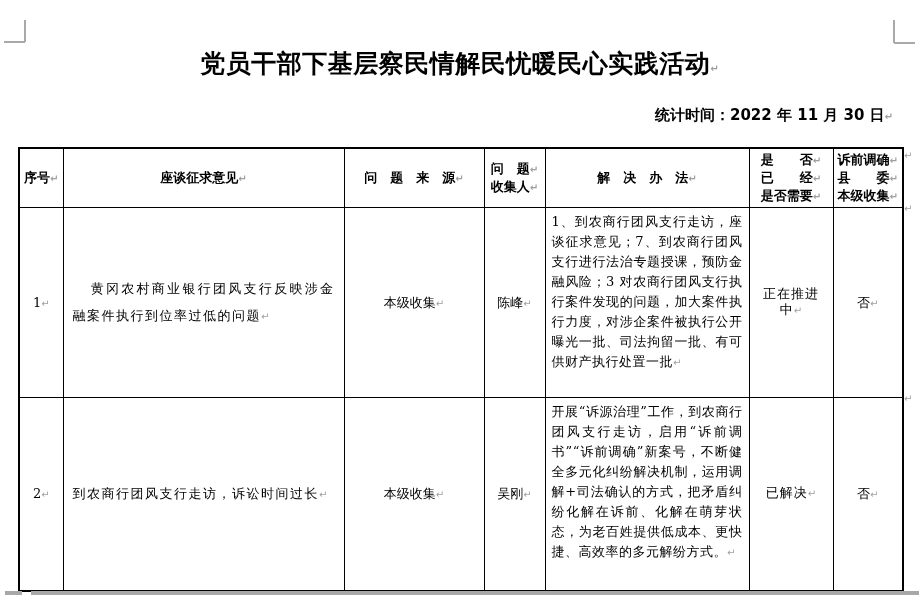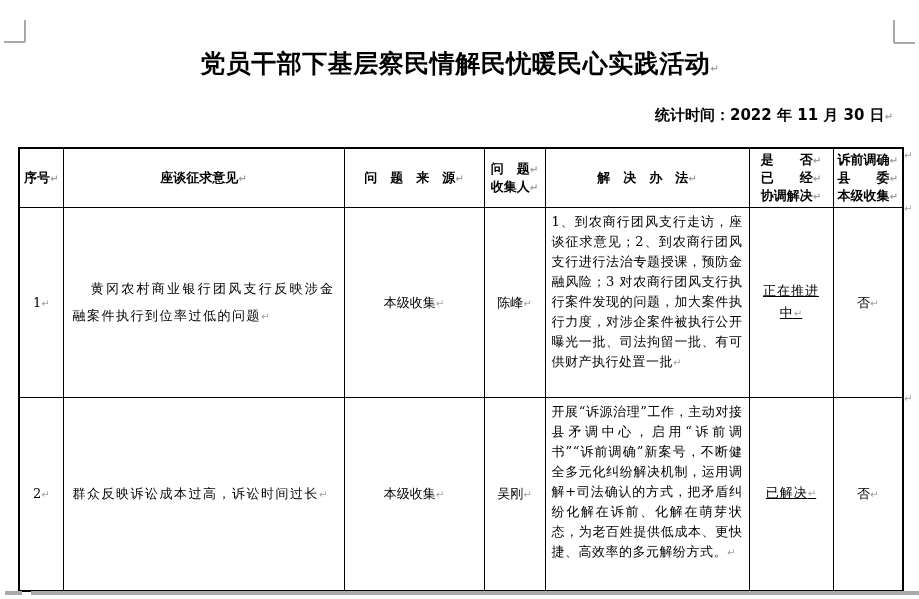--- a/index.html
+++ b/index.html
@@ -49,21 +49,21 @@
     text-align: justify; text-justify: inter-ideograph;
     vertical-align: middle; padding: 4px 9px;
     line-height: 27px; letter-spacing: 1.5px;
   }
   td.c-situation.first-indent { text-indent: 1.4em; }
   td.c-solution {
     text-align: justify; text-justify: inter-ideograph;
     vertical-align: top; padding: 4px 6px;
     line-height: 20px; letter-spacing: 0.5px;
   }
-  td.c-resolved { padding: 2px 11px; line-height: 22px; letter-spacing: 1px; text-decoration: underline; }
+  td.c-resolved { padding: 2px 11px; line-height: 16px; letter-spacing: 1px; }
   .pmark {
     color: #9aa0a8; font-size: 10px;
     font-family: "DejaVu Sans", "Liberation Sans", sans-serif;
     letter-spacing: 0; text-indent: 0; display: inline;
   }
   .row-endmark {
     position: absolute; left: 904px;
     color: #9aa0a8; font-size: 10px;
     font-family: "DejaVu Sans", "Liberation Sans", sans-serif;
   }
@@ -98,43 +98,43 @@
     <th><span>座谈征求意见</span><span class="pmark">↵</span></th>
     <th><span>问　题　来　源</span><span class="pmark">↵</span></th>
     <th>
       <span class="hdr-line"><span>问　题</span><span class="pmark">↵</span></span>
       <span class="hdr-line"><span>收集人</span><span class="pmark">↵</span></span>
     </th>
     <th><span>解　决　办　法</span><span class="pmark">↵</span></th>
     <th>
       <span class="hdr-line"><span>是　　否</span><span class="pmark">↵</span></span>
       <span class="hdr-line"><span>已　　经</span><span class="pmark">↵</span></span>
-      <span class="hdr-line"><span>协调解决</span><span class="pmark">↵</span></span>
+      <span class="hdr-line"><span>是否需要</span><span class="pmark">↵</span></span>
     </th>
     <th>
       <span class="hdr-line"><span>诉前调确</span><span class="pmark">↵</span></span>
       <span class="hdr-line"><span>县　　委</span><span class="pmark">↵</span></span>
       <span class="hdr-line"><span>本级收集</span><span class="pmark">↵</span></span>
     </th>
   </tr>
   <tr class="data-row-1">
     <td class="c-center"><span>1</span><span class="pmark">↵</span></td>
     <td class="c-situation first-indent"><span>黄冈农村商业银行团风支行反映涉金融案件执行到位率过低的问题</span><span class="pmark">↵</span></td>
     <td class="c-center"><span>本级收集</span><span class="pmark">↵</span></td>
     <td class="c-center"><span>陈峰</span><span class="pmark">↵</span></td>
-    <td class="c-solution"><span>1、到农商行团风支行走访，座谈征求意见；2、到农商行团风支行进行法治专题授课，预防金融风险；3 对农商行团风支行执行案件发现的问题，加大案件执行力度，对涉企案件被执行公开曝光一批、司法拘留一批、有可供财产执行处置一批</span><span class="pmark">↵</span></td>
+    <td class="c-solution"><span>1、到农商行团风支行走访，座谈征求意见；7、到农商行团风支行进行法治专题授课，预防金融风险；3 对农商行团风支行执行案件发现的问题，加大案件执行力度，对涉企案件被执行公开曝光一批、司法拘留一批、有可供财产执行处置一批</span><span class="pmark">↵</span></td>
     <td class="c-center c-resolved"><span>正在推进中</span><span class="pmark">↵</span></td>
     <td class="c-center"><span>否</span><span class="pmark">↵</span></td>
   </tr>
   <tr class="data-row-2">
     <td class="c-center"><span>2</span><span class="pmark">↵</span></td>
-    <td class="c-situation"><span>群众反映诉讼成本过高，诉讼时间过长</span><span class="pmark">↵</span></td>
+    <td class="c-situation"><span>到农商行团风支行走访，诉讼时间过长</span><span class="pmark">↵</span></td>
     <td class="c-center"><span>本级收集</span><span class="pmark">↵</span></td>
     <td class="c-center"><span>吴刚</span><span class="pmark">↵</span></td>
-    <td class="c-solution"><span>开展“诉源治理”工作，主动对接县矛调中心，启用“诉前调书”“诉前调确”新案号，不断健全多元化纠纷解决机制，运用调解+司法确认的方式，把矛盾纠纷化解在诉前、化解在萌芽状态，为老百姓提供低成本、更快捷、高效率的多元解纷方式。</span><span class="pmark">↵</span></td>
+    <td class="c-solution"><span>开展“诉源治理”工作，到农商行团风支行走访，启用“诉前调书”“诉前调确”新案号，不断健全多元化纠纷解决机制，运用调解+司法确认的方式，把矛盾纠纷化解在诉前、化解在萌芽状态，为老百姓提供低成本、更快捷、高效率的多元解纷方式。</span><span class="pmark">↵</span></td>
     <td class="c-center c-resolved"><span>已解决</span><span class="pmark">↵</span></td>
     <td class="c-center"><span>否</span><span class="pmark">↵</span></td>
   </tr>
 </tbody>
   </table>
 
 <span class="row-endmark" style="top:150px;">↵</span>
 <span class="row-endmark" style="top:203px;">↵</span>
 <span class="row-endmark" style="top:393px;">↵</span>
 

